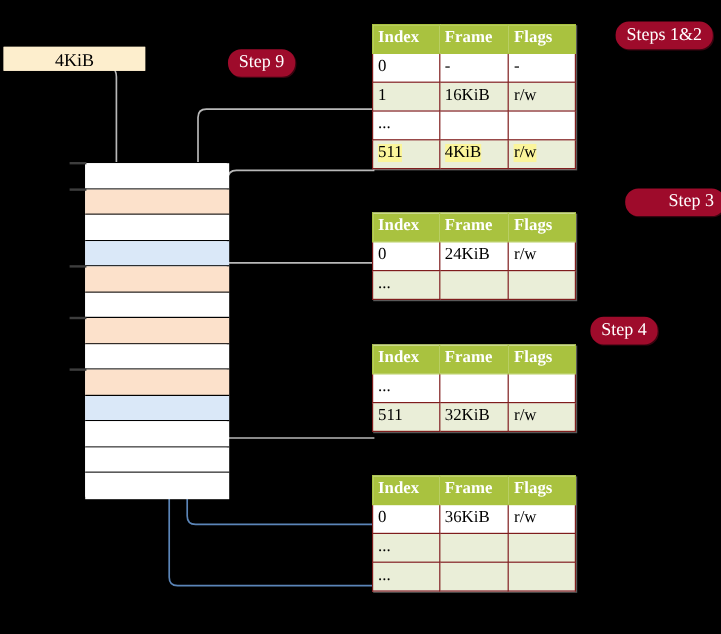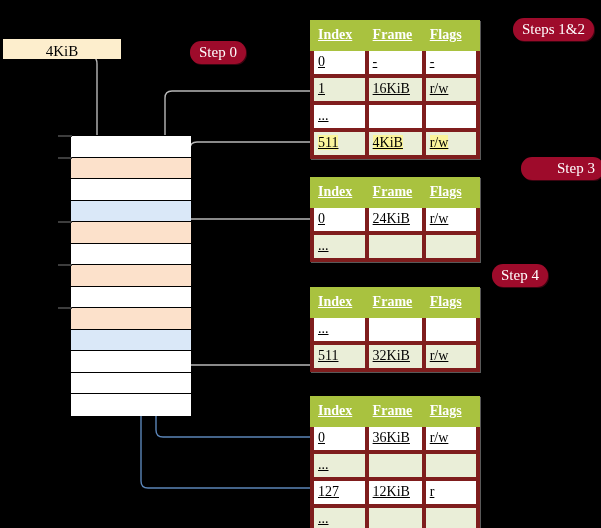--- a/index.html
+++ b/index.html
@@ -60,31 +60,30 @@
   .ptable {
     position: absolute;
     width: 170px;
     border-collapse: collapse;
     border-spacing: 0;
     background: #ffffff;
     box-sizing: border-box;
     box-shadow: 1px 1px 0 rgba(255,255,255,0.35);
   }
   .ptable td, .ptable th {
-    border: 4px solid #7f1d1d;
+    border: 1px solid #7f1d1d;
     padding: 2px 4px 3px 4px;
     font-size: 14px;
     line-height: 18px;
     text-align: left;
     height: 19px;
     box-sizing: border-box;
     font-weight: normal;
     white-space: nowrap;
     overflow: hidden;
-    text-decoration: underline;
   }
   .ptable th {
     background: #a9c23f;
     color: #ffffff;
     font-weight: bold;
     border-color: #a9c23f;
     font-size: 14px;
   }
   .ptable th + th, .ptable td + td { border-left: 1px solid #8aa02f; }
   .ptable th.c-index, .ptable td.c-index { width: 56px; }
@@ -285,34 +284,29 @@
           <tr class="odd">
             <td class="c-index">0</td>
             <td class="c-frame">36KiB</td>
             <td class="c-flags">r/w</td>
           </tr>
           <tr class="even">
             <td class="c-index">...</td>
             <td class="c-frame"></td>
             <td class="c-flags"></td>
           </tr>
-          <tr class="odd">
-            <td class="c-index">127</td>
-            <td class="c-frame">12KiB</td>
-            <td class="c-flags">r</td>
-          </tr>
           <tr class="even">
             <td class="c-index">...</td>
             <td class="c-frame"></td>
             <td class="c-flags"></td>
           </tr>
         </tbody>
       </table>
     </div>
 
   <div id="badges-host">
-      <div class="badge" style="left: 190px; top: 41px;">Step 0</div>
+      <div class="badge" style="left: 190px; top: 41px;">Step 9</div>
       <div class="badge" style="left: 513px; top: 18px;">Steps 1&amp;2</div>
       <div class="badge" style="left: 521px; top: 157px; padding-left: 36px;">Step 3</div>
       <div class="badge" style="left: 492px; top: 264px;">Step 4</div>
     </div>
 
 </div>
 
 </body></html>

